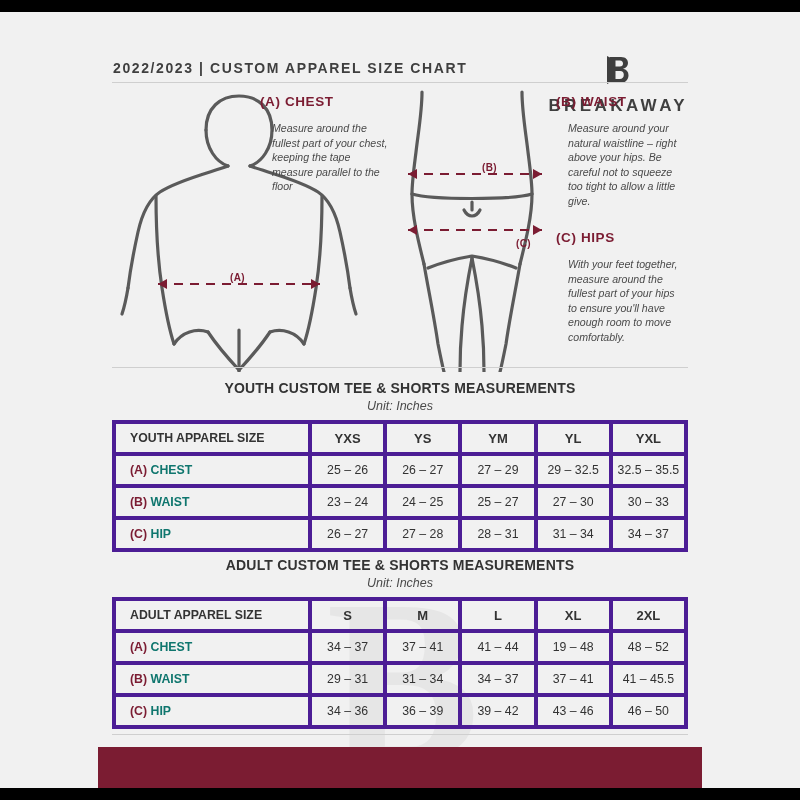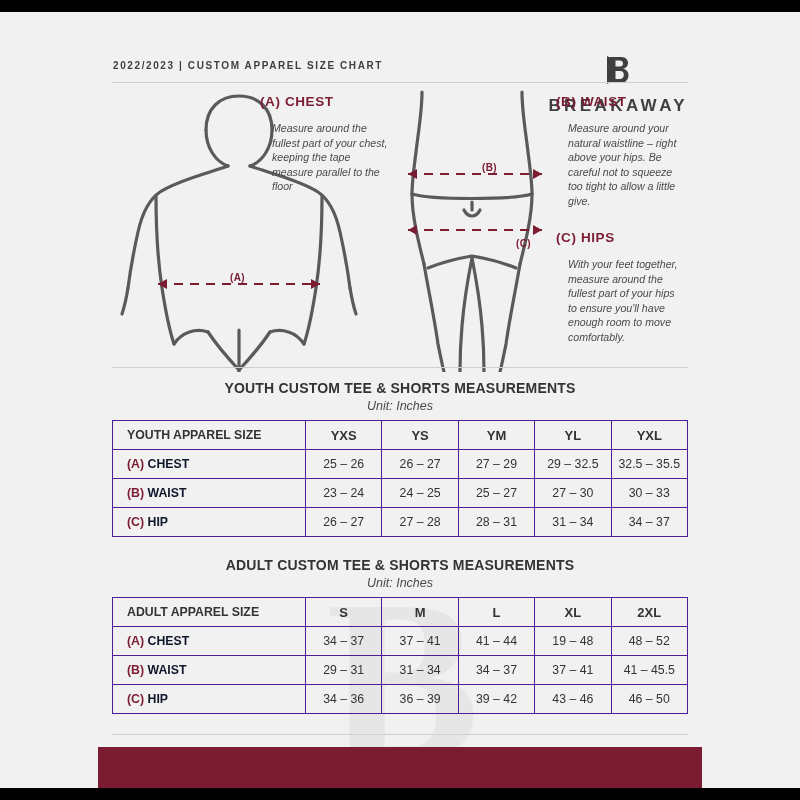--- a/index.html
+++ b/index.html
@@ -44,21 +44,21 @@
   .header {
     position: absolute;
     left: 0; top: 18px;
     width: 800px;
     height: 52px;
   }
   .header-title {
     position: absolute;
     left: 113px;
     top: 30px;
-    font-size: 10px;
+    font-size: 14px;
     font-weight: bold;
     letter-spacing: 1.6px;
     color: #3f3f3f;
     white-space: nowrap;
   }
   .brand {
     position: absolute;
     right: 112px;
     top: 26px;
     display: flex;
@@ -140,21 +140,21 @@
     color: #4a4a4a;
     margin-top: 3px;
     margin-bottom: 7px;
   }
   table {
     border-collapse: collapse;
     width: 576px;
     table-layout: fixed;
   }
   table td, table th {
-    border: 1px solid #4c1d95;
+    border: 4px solid #4c1d95;
     height: 28px;
     font-size: 12.3px;
     color: #333333;
     text-align: center;
     font-weight: normal;
     padding: 0;
   }
   table th:first-child, table td:first-child {
     text-align: left;
     padding-left: 14px;
@@ -167,21 +167,21 @@
   table thead th:first-child {
     font-weight: bold;
     font-size: 12.3px;
   }
   .rowlabel .tag {
     color: #7b1c32;
     font-weight: bold;
   }
   .rowlabel .txt {
     font-weight: bold;
-    color: #0f172a;
+    color: #0f766e;
   }
   .footer-bar {
     position: absolute;
     left: 98px;
     top: 735px;
     width: 604px;
     height: 41px;
     background: #7b1c32;
   }
 </style>

